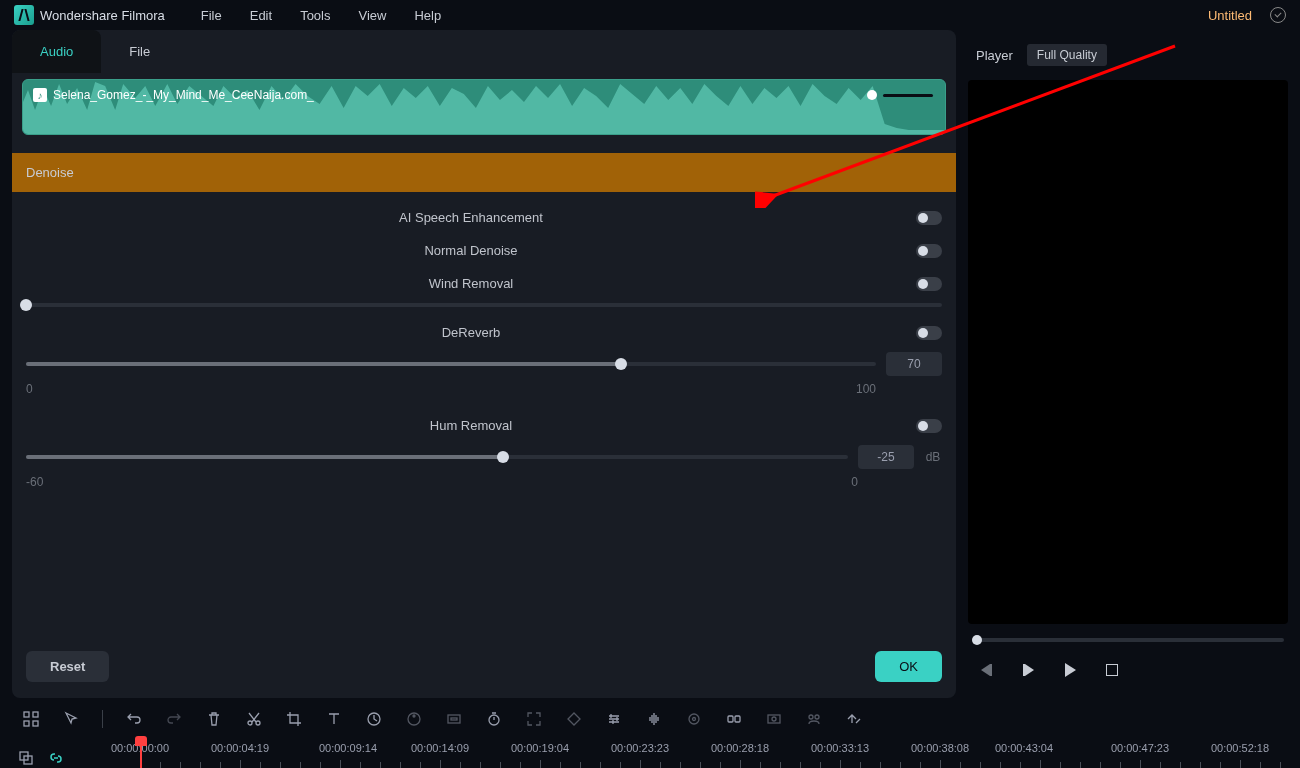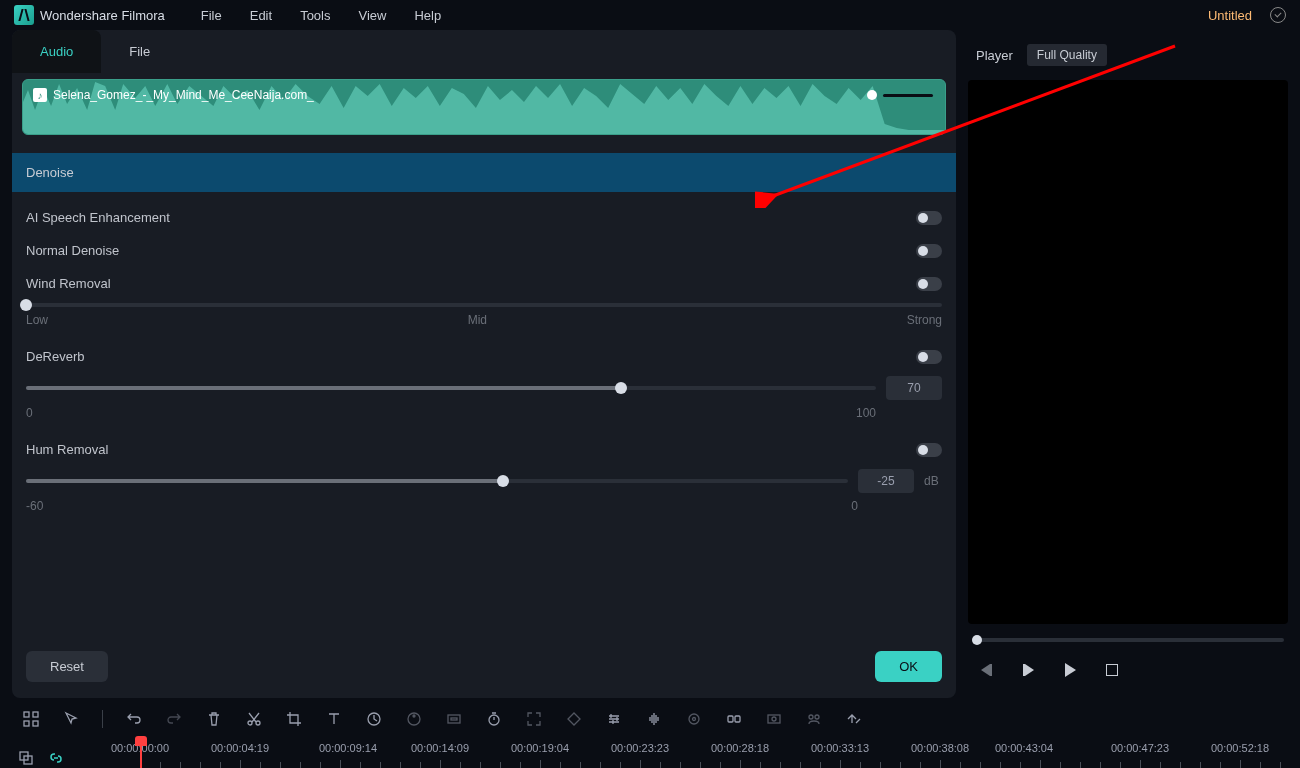--- a/index.html
+++ b/index.html
@@ -27,38 +27,38 @@
 .tab.active { background:#0f1216; color:#3ad1c4; border-radius:8px 8px 0 0; }
 
 .clip { margin:6px 10px 0; height:56px; background:#2e8d7a; border-radius:6px; position:relative; overflow:hidden; border:1px solid #3a9f8a; }
 .waveform { position:absolute; inset:0; }
 .clip-label { position:absolute; left:10px; top:8px; display:flex; gap:6px; align-items:center; color:#fff; font-size:12px; z-index:2; }
 .music-icon { width:14px; height:14px; background:#fff; border-radius:2px; display:inline-flex; align-items:center; justify-content:center; color:#2e8d7a; font-size:10px; }
 .zoom-ctrl { position:absolute; right:12px; top:10px; display:flex; align-items:center; gap:6px; z-index:2; }
 .zoom-thumb { width:10px; height:10px; border-radius:50%; background:#fff; }
 .zoom-track { width:50px; height:3px; background:#0a0d14; border-radius:2px; }
 
-.section-header { background:#0c4a6e; padding:12px 14px; margin-top:18px; font-size:13px; color:#c8ccd4; }
-
-.controls { padding:4px 14px; overflow-y:auto; }
+.section-header { background:#a16207; padding:12px 14px; margin-top:18px; font-size:13px; color:#c8ccd4; }
+
+.controls { padding:4px 14px; overflow-y:auto;text-align:center; }
 .row { display:flex; align-items:center; padding:14px 0 4px; }
 .row-label { flex:1; color:#c0c4cc; }
 .toggle { width:26px; height:14px; background:#3a3f48; border-radius:14px; position:relative; cursor:pointer; }
 .toggle::after { content:""; position:absolute; width:10px; height:10px; border-radius:50%; background:#d8dde6; top:2px; left:2px; }
 
 .slider-wrap { display:flex; align-items:center; gap:10px; padding:8px 0 4px; }
 .slider-track { flex:1; height:4px; background:#2a2f38; border-radius:2px; position:relative; }
 .slider-thumb { position:absolute; width:12px; height:12px; border-radius:50%; background:#d8dde6; top:-4px; transform:translateX(-50%); }
 .slider-fill { position:absolute; height:100%; background:#6a6f78; border-radius:2px; }
 .slider-labels { display:flex; justify-content:space-between; color:#6a6f78; font-size:12px; padding:2px 0 8px; }
 .val-box { width:56px; height:24px; background:#2a2f38; border-radius:4px; display:flex; align-items:center; justify-content:center; color:#9a9fae; font-size:12px; }
 .unit { color:#6a6f78; font-size:12px; width:18px; }
 
 .footer { margin-top:auto; padding:16px 14px; display:flex; }
-.btn { padding:8px 24px; border-radius:6px; cursor:pointer; border:none; font-size:13px; }
+.btn { padding:8px 24px; border-radius:6px; cursor:pointer; border:none; font-size:13px;font-weight:bold; }
 .btn-reset { background:#2a2f38; color:#c8ccd4; }
 .btn-ok { background:#3ad1c4; color:#0a0d14; margin-left:auto; font-weight:500; }
 
 
 .right-panel { width:320px; display:flex; flex-direction:column; }
 .player-tabs { display:flex; gap:14px; padding:14px 8px; align-items:center; }
 .ptab { cursor:pointer; }
 .ptab.secondary { background:rgba(120,126,140,0.25); padding:4px 10px; border-radius:3px; font-size:12px; }
 .preview { flex:1; background:#000; border-radius:4px; }
 .scrub { height:4px; background:#2a2f38; border-radius:2px; margin:14px 4px 0; position:relative; }
@@ -152,25 +152,20 @@
 
       <div class="row">
         <span class="row-label">Wind Removal</span>
         <div class="toggle"></div>
       </div>
       <div class="slider-wrap">
         <div class="slider-track">
           <div class="slider-fill" style="width:0%"></div>
           <div class="slider-thumb" style="left:0%"></div>
         </div>
-      </div>
-      <div class="slider-labels">
-        <span>Low</span>
-        <span>Mid</span>
-        <span>Strong</span>
       </div>
 
       <div class="row">
         <span class="row-label">DeReverb</span>
         <div class="toggle"></div>
       </div>
       <div class="slider-wrap">
         <div class="slider-track">
           <div class="slider-fill" style="width:70%"></div>
           <div class="slider-thumb" style="left:70%"></div>

